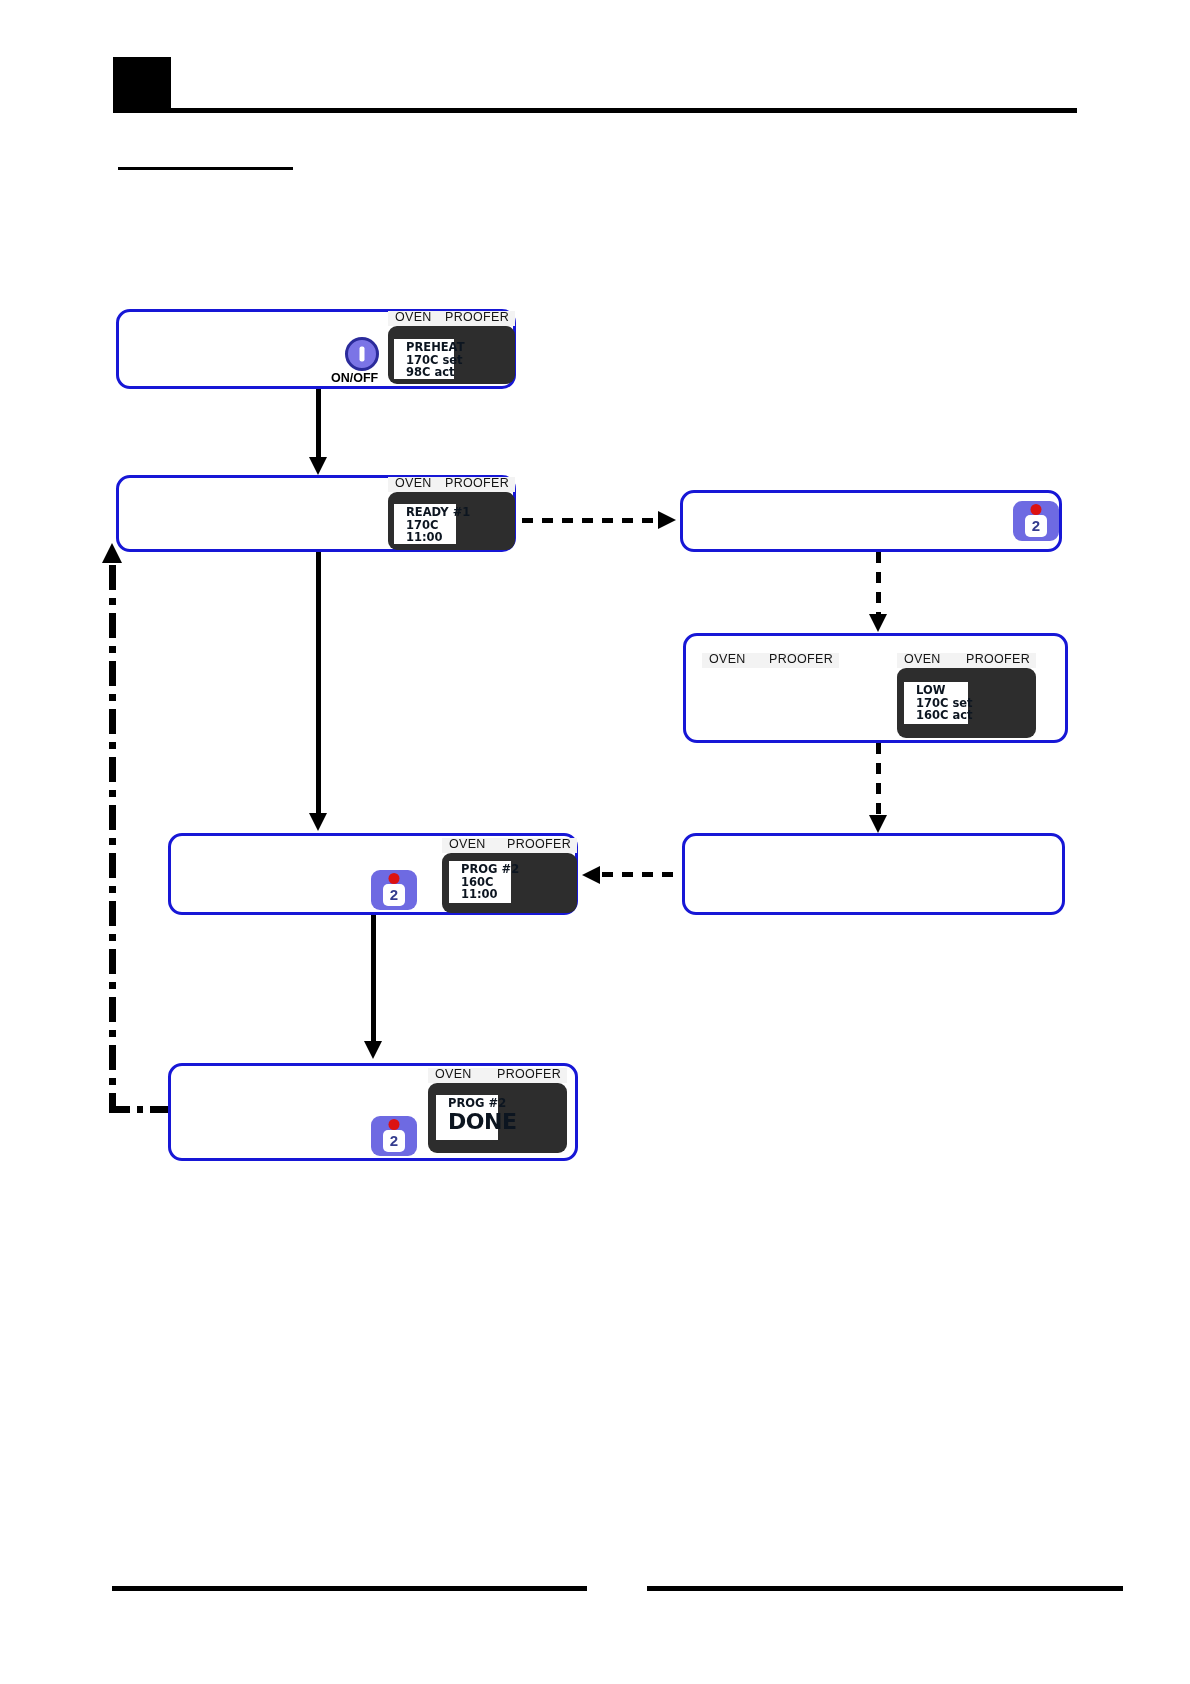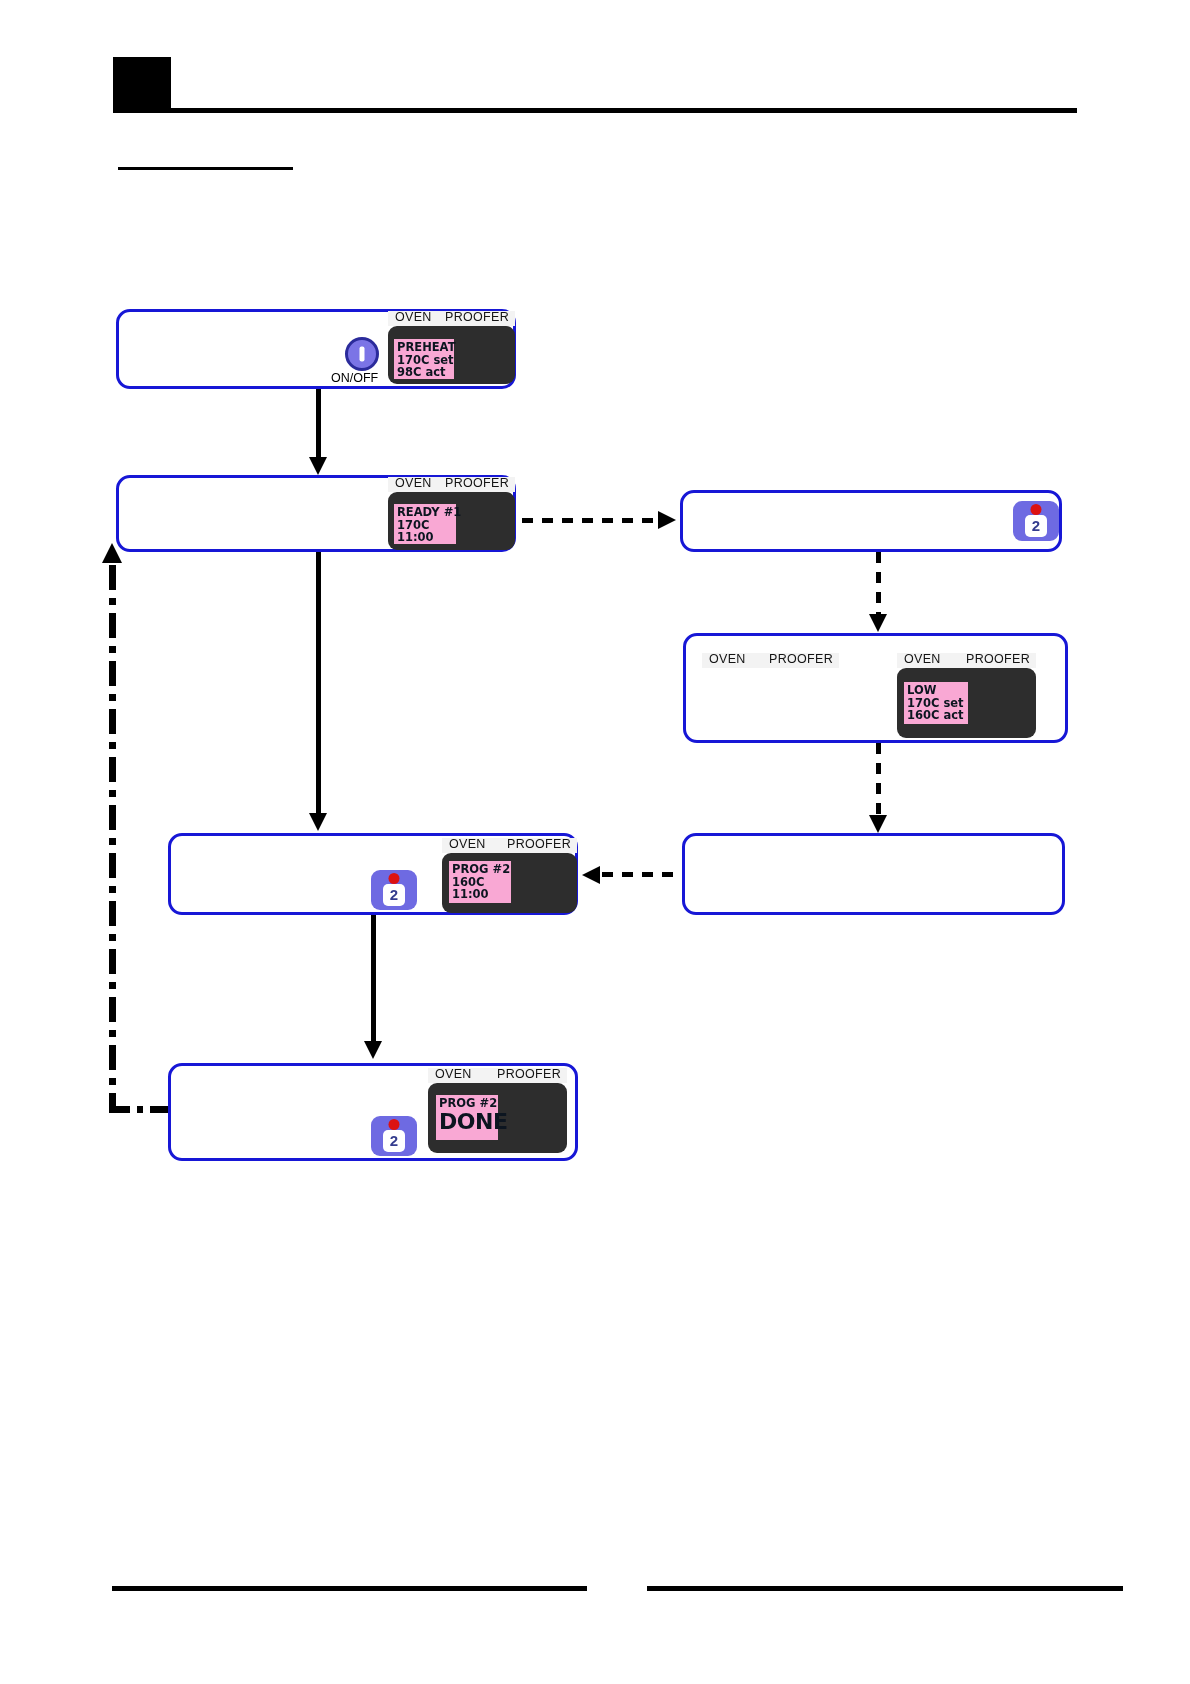--- a/index.html
+++ b/index.html
@@ -11,39 +11,39 @@
 
   
   .box { position:absolute; background:#fff; border:3px solid #1717d6; border-radius:14px; }
 
   
   .lcd { position:absolute;border-radius:10px; }
   .lcd .labels { display:flex; justify-content:space-between; background:#f3f3f3;
                  font-size:12.5px; color:#141414; padding:0 6px 2px 7px; letter-spacing:0.3px;
                  height:15px; align-items:flex-end; }
   .lcd .panel { background:#2d2d2d; border-radius:9px; position:relative; }
-  .lcd .screen { position:absolute; background:#f9a8d4; color:#0c1520;
+  .lcd .screen { position:absolute; background:#ffffff; color:#0c1520;
                  font-family:"DejaVu Sans",sans-serif; font-weight:bold;
-                 font-size:11.5px; line-height:12.5px; padding:2px 3px; white-space:nowrap; }
+                 font-size:11.5px; line-height:12.5px; padding:2px 12px; white-space:nowrap; }
   .lcd .screen .big { font-size:22px; line-height:23px; letter-spacing:-0.5px; }
 
   
   .btn2 { position:absolute; width:46px; height:40px; background:#6e6ae2; border-radius:9px; }
   .btn2 .dot { position:absolute; left:50%; top:3px; transform:translateX(-50%);
                width:11px; height:11px; border-radius:50%; background:#dc1212; }
   .btn2 .key { position:absolute; left:50%; top:14px; transform:translateX(-50%);
                width:22px; height:22px; background:#fff; border-radius:5px;
                color:#343c8e; font-weight:bold; font-size:15px; text-align:center; line-height:21px; }
 
   
   .power { position:absolute; width:34px; height:34px; border-radius:50%;
            background:#7b74e6; border:3.5px solid #2b2b9b; }
   .power .bar { position:absolute; left:50%; top:50%; transform:translate(-50%,-50%);
                 width:5px; height:15px; background:#fff; border-radius:2px; }
-  .power-label { position:absolute; font-weight:normal; font-size:12.5px; color:#000; }
+  .power-label { position:absolute; font-weight:bold; font-size:12.5px; color:#000; }
 
   
   .shaft-v { position:absolute; width:5px; background:#000; }
   .shaft-h { position:absolute; height:5px; background:#000; }
   .shaft-v.dashed { background:repeating-linear-gradient(180deg,#000 0 11px,transparent 11px 20px); }
   .shaft-h.dashed { background:repeating-linear-gradient(90deg,#000 0 11px,transparent 11px 20px); }
   .head { position:absolute; width:0; height:0; }
   .head.down  { border-left:9px solid transparent; border-right:9px solid transparent; border-top:18px solid #000; }
   .head.up    { border-left:10px solid transparent; border-right:10px solid transparent; border-bottom:20px solid #000; }
   .head.right { border-top:9px solid transparent; border-bottom:9px solid transparent; border-left:18px solid #000; }

